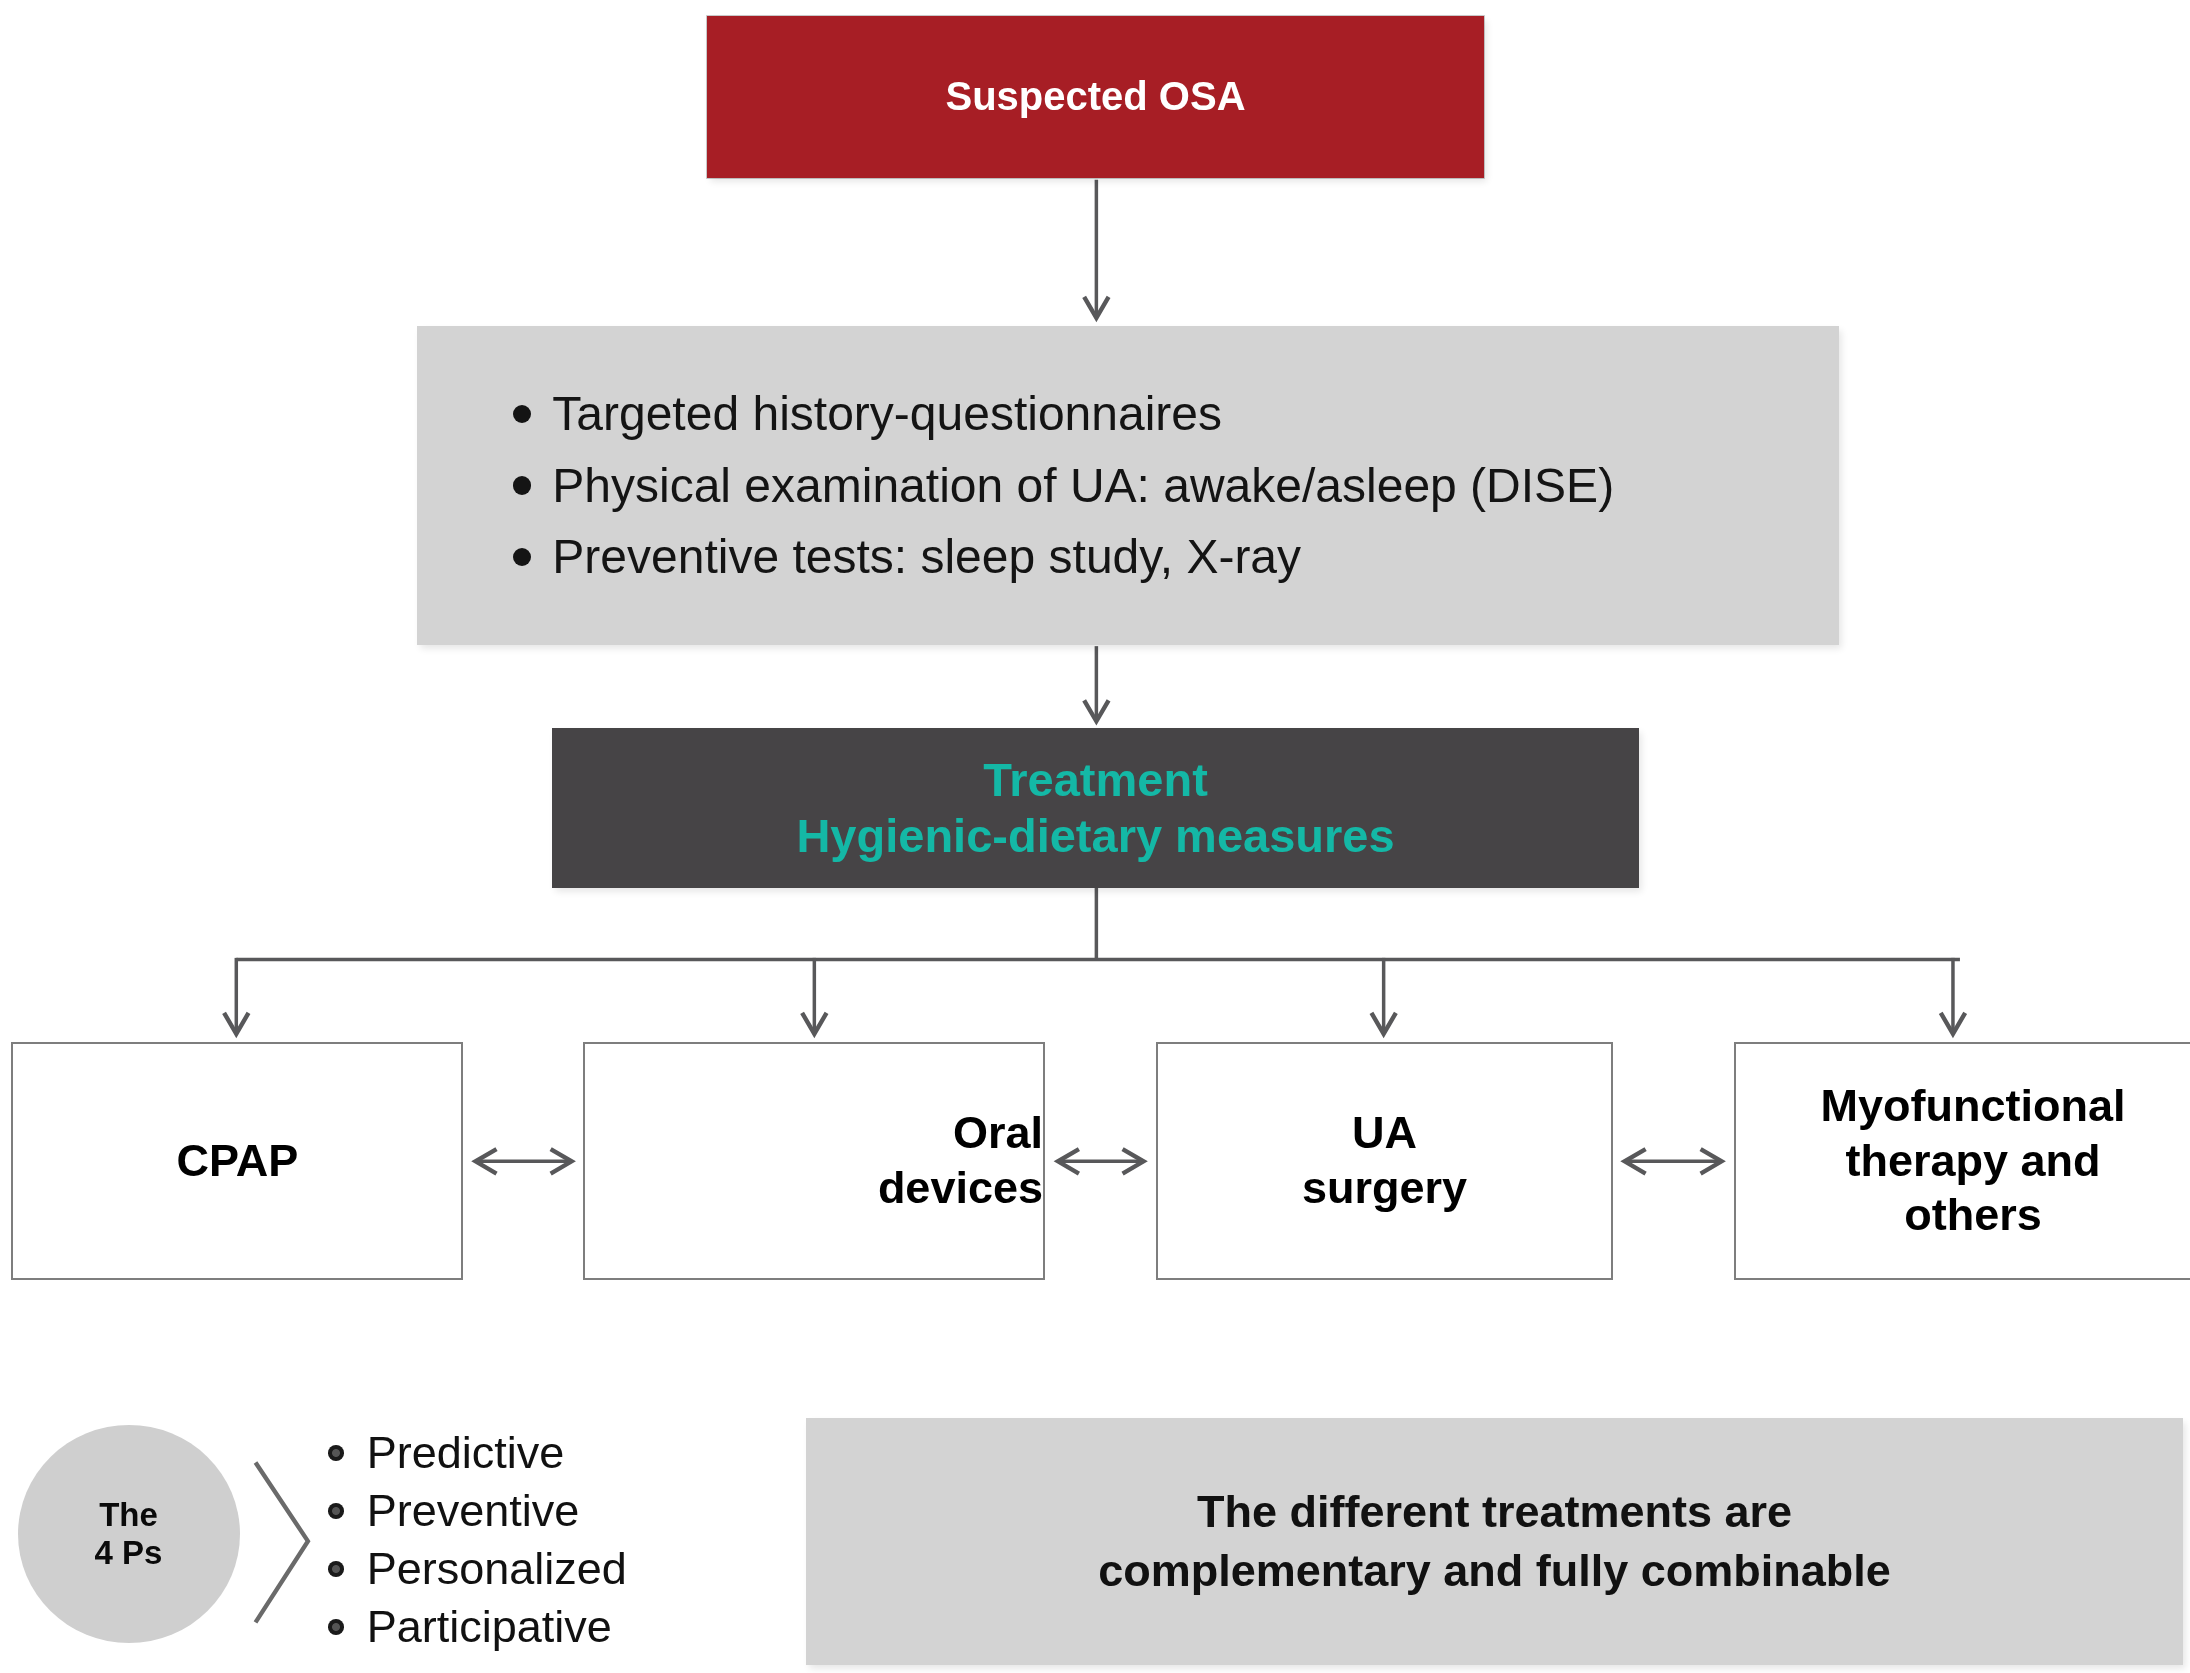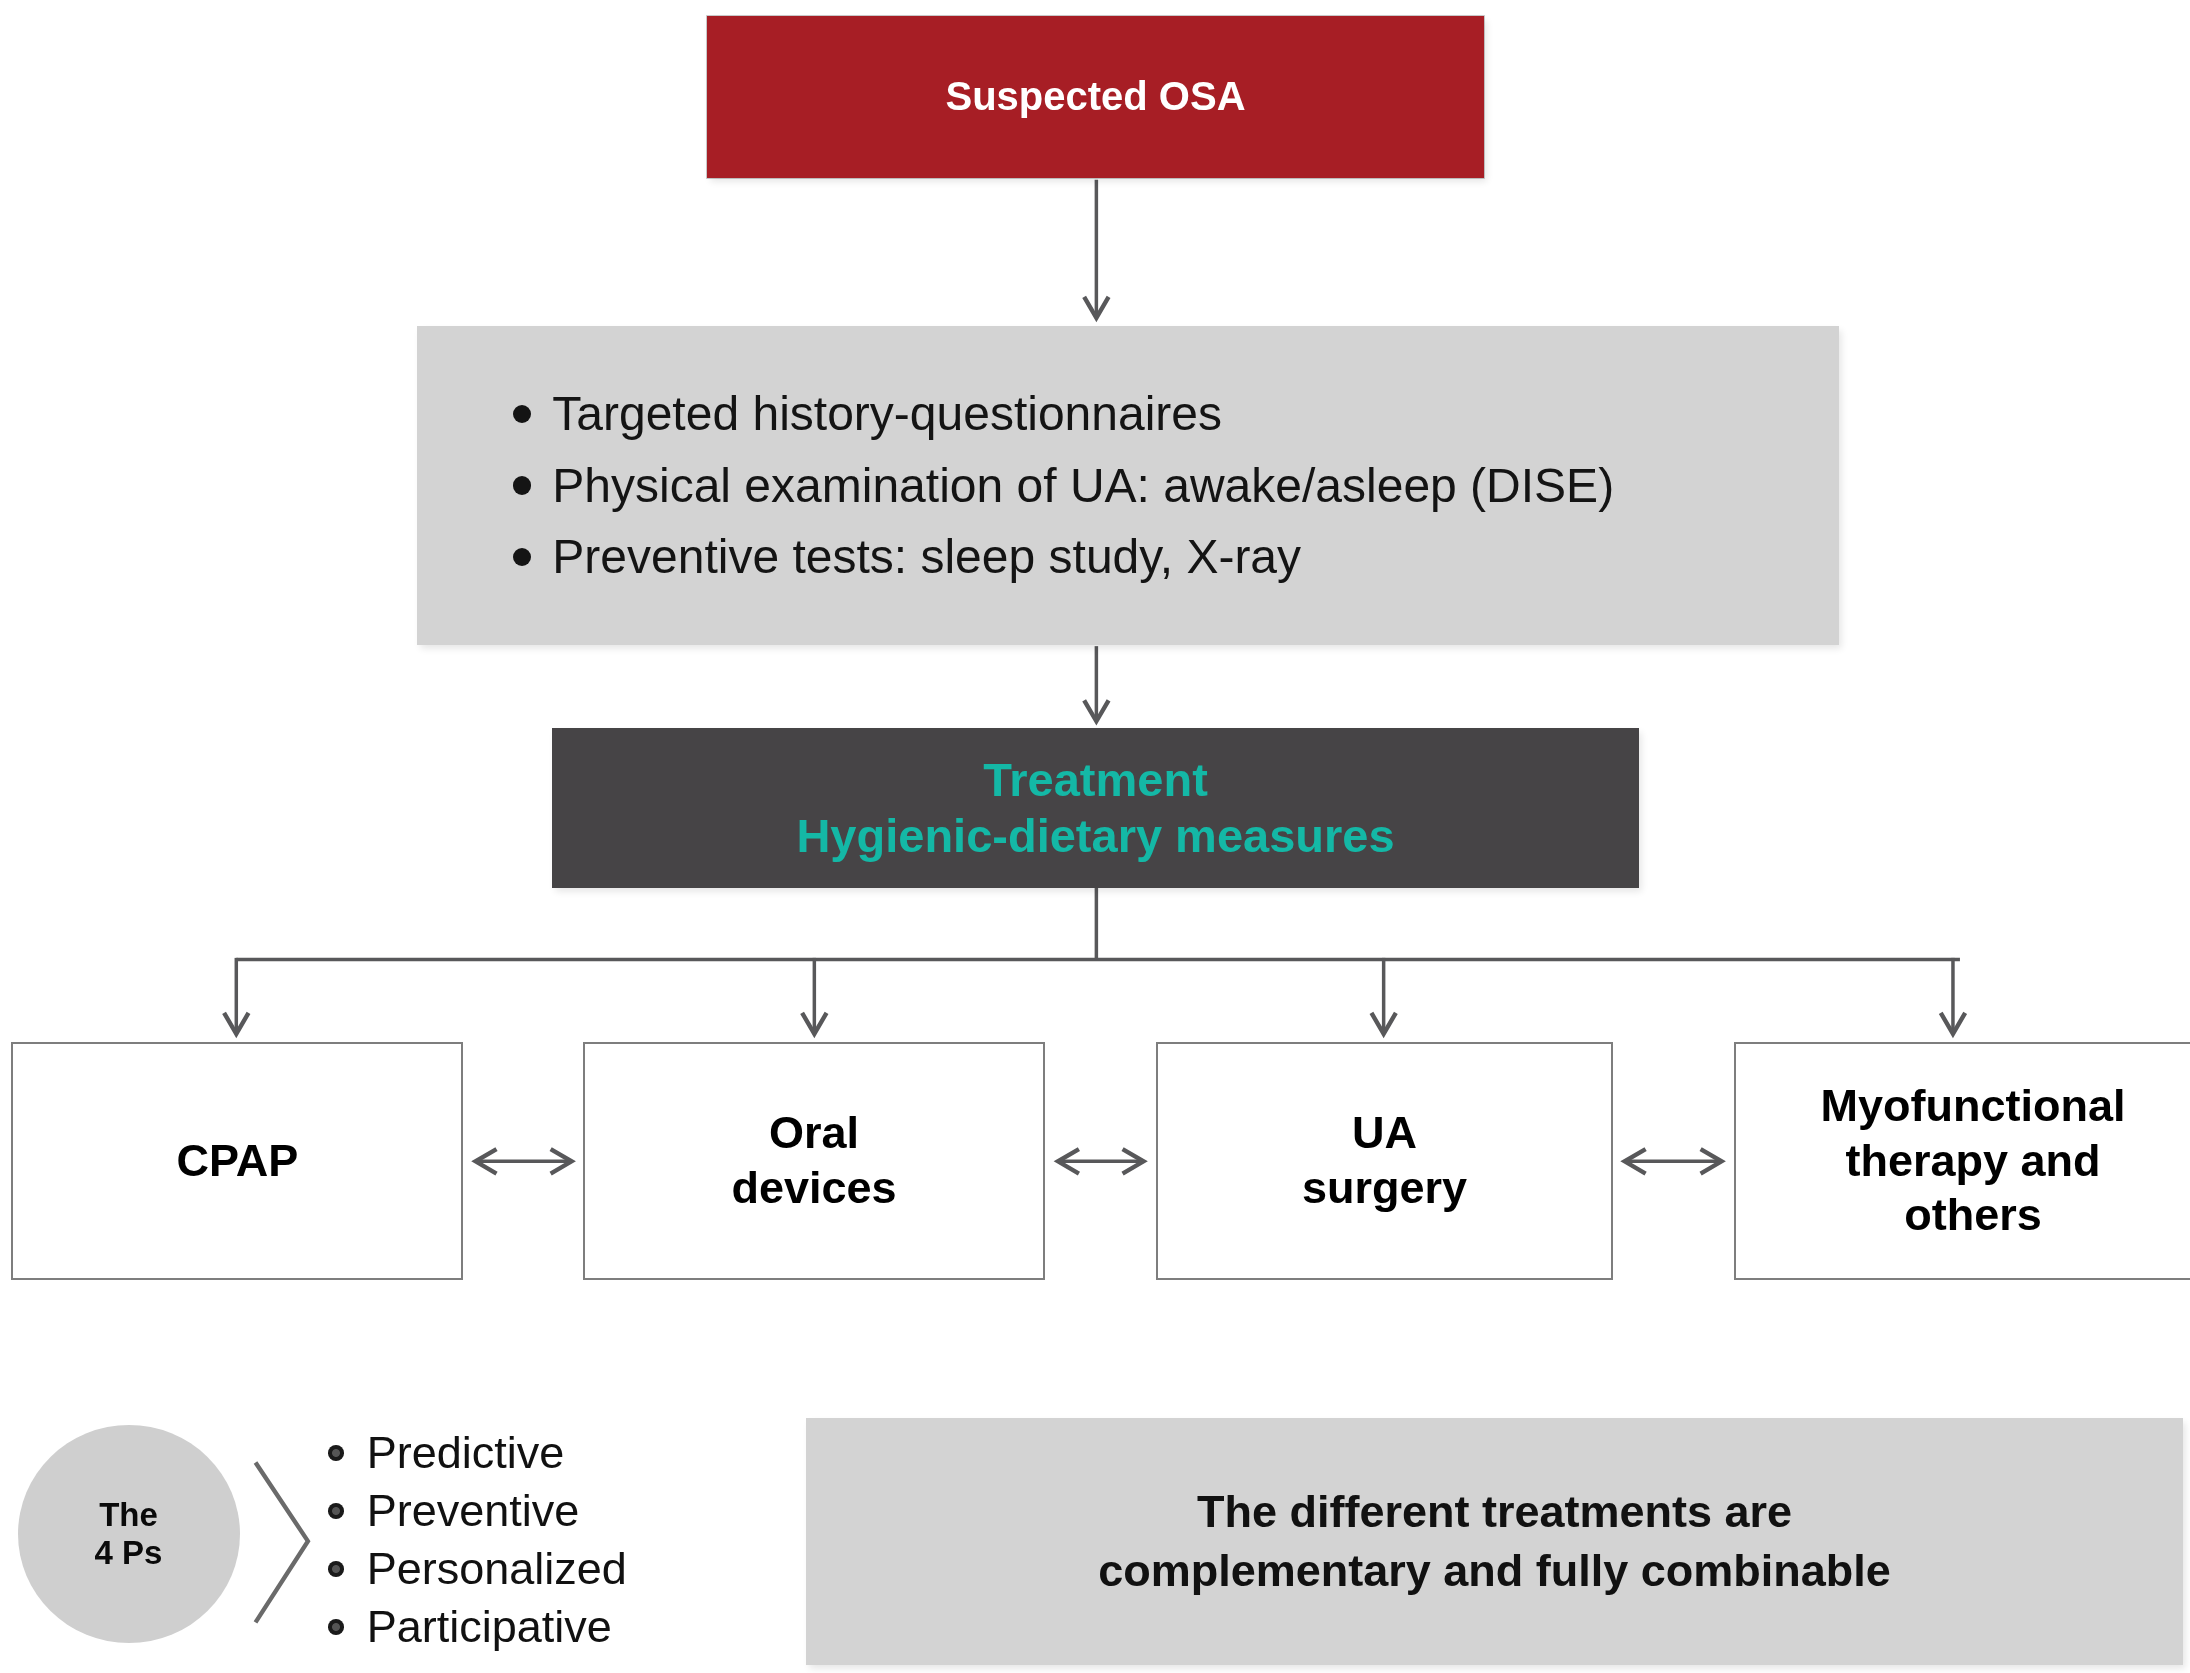--- a/index.html
+++ b/index.html
@@ -51,21 +51,21 @@
 
   
   .opt-box {
     top: 1042px; height: 238px;
     background: #ffffff; border: 2.6px solid #7e7e7e; box-sizing: border-box;
     display: flex; flex-direction: column; align-items: center; justify-content: center;
     font-weight: bold; font-size: 45px; line-height: 1.22; text-align: center;
     color: #000;
   }
   .opt-cpap { left: 11.4px;   width: 452px; }
-  .opt-oral { left: 583px;  width: 462px; }
+  .opt-oral { left: 583px;  width: 462px; align-items: flex-end; }
   .opt-ua   { left: 1156px; width: 457px; }
   .opt-myo  { left: 1734px; width: 478px; }
 
   
   .fourps-circle {
     left: 17.5px; top: 1425px; width: 222px; height: 218px;
     background: #cfcfcf; border-radius: 50%;
     display: flex; flex-direction: column; align-items: center; justify-content: center;
     font-weight: bold; font-size: 33px; line-height: 1.15; color: #0a0a0a;
     text-align: center;

